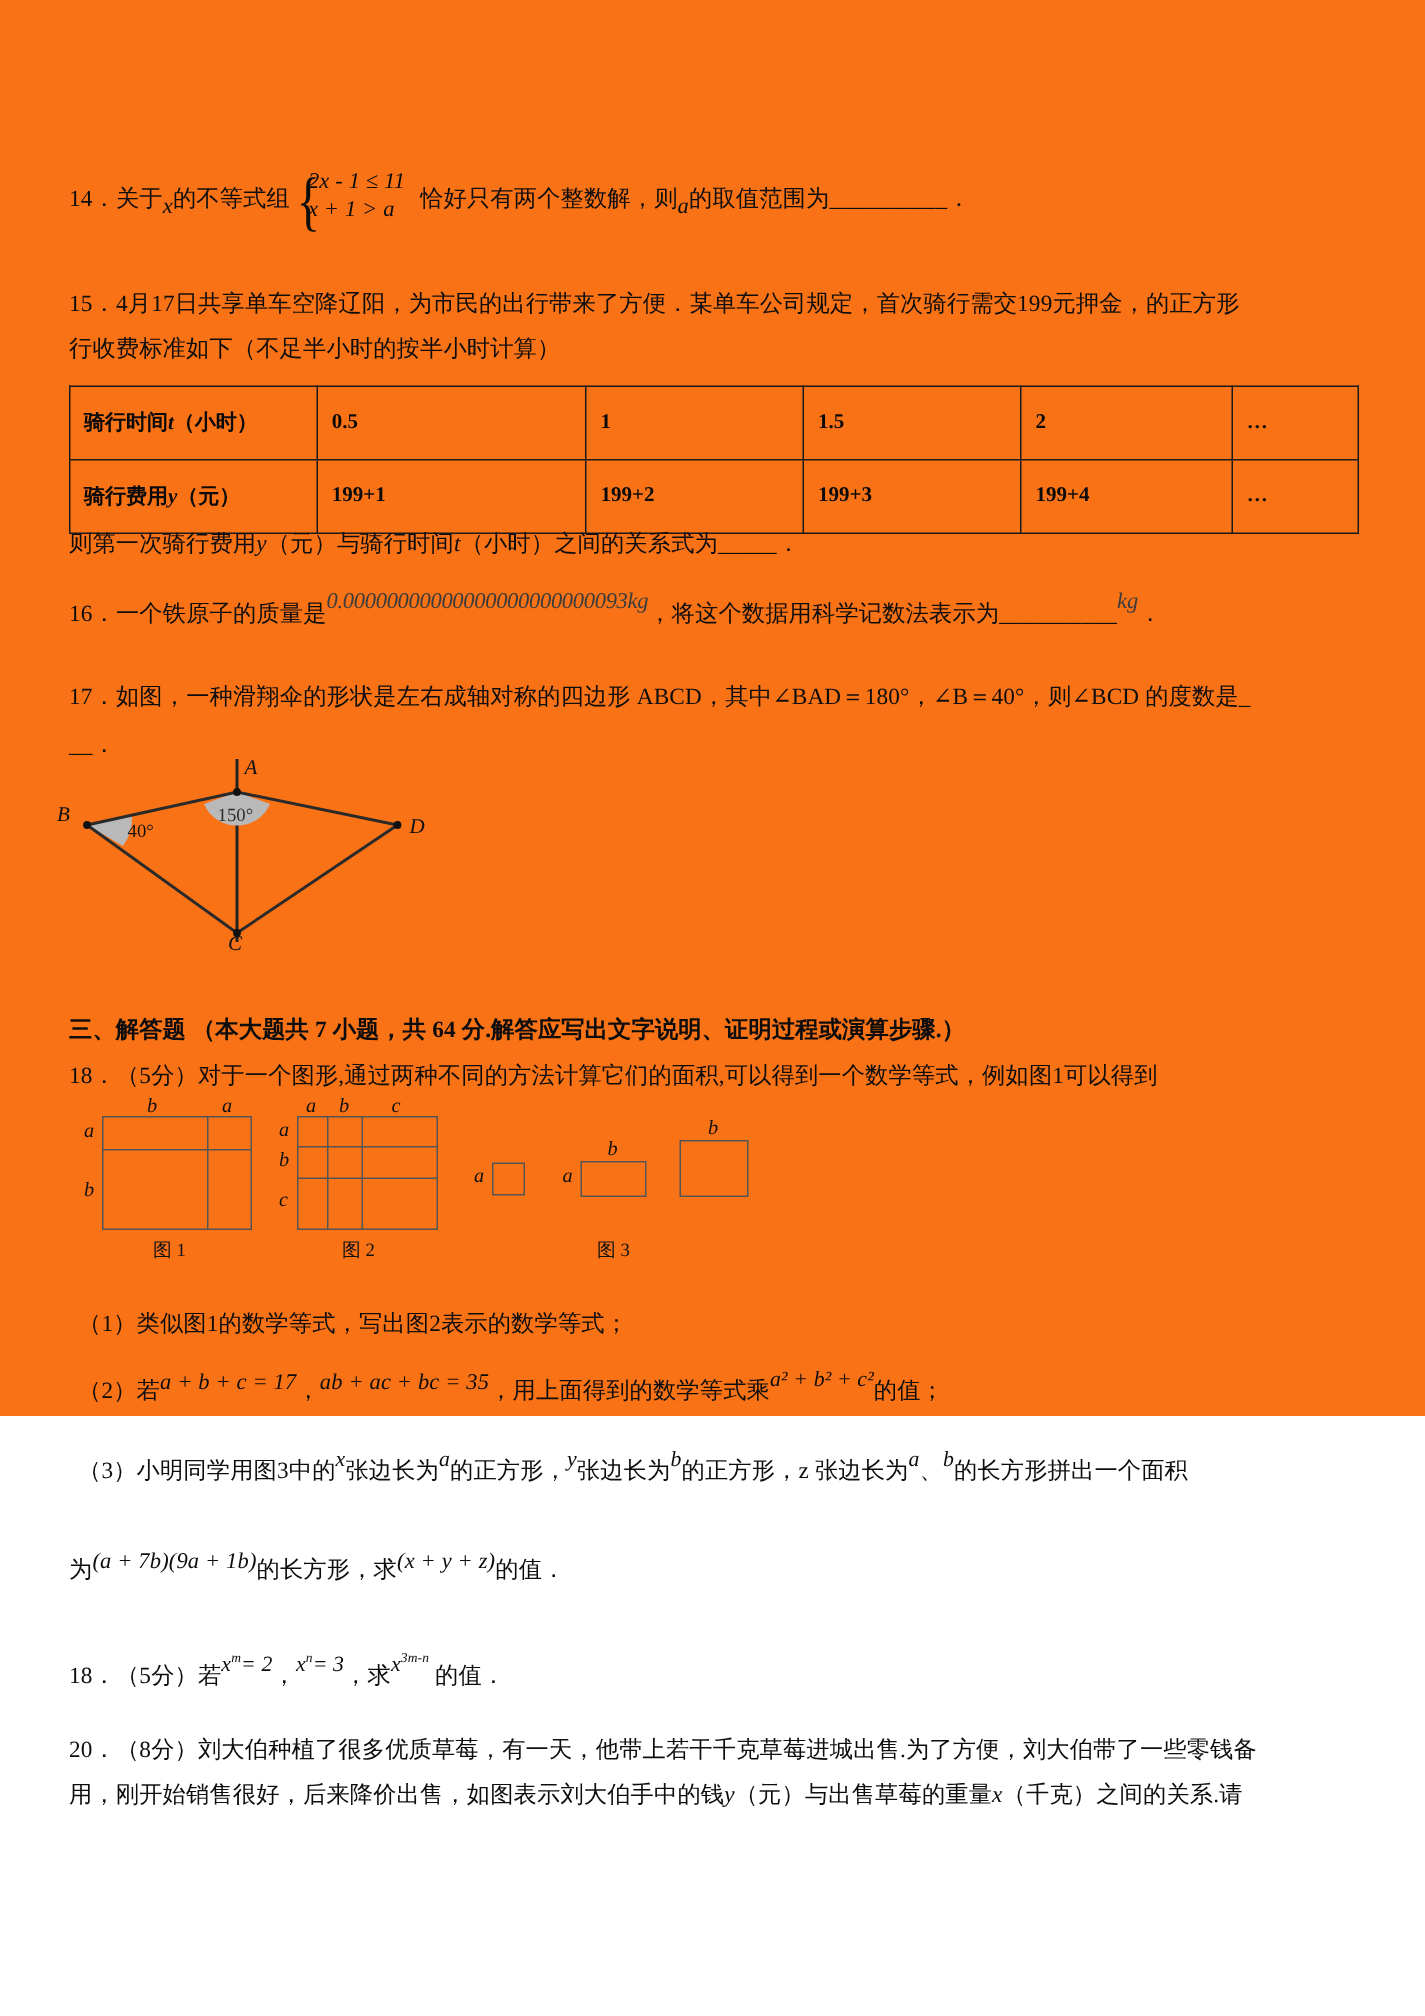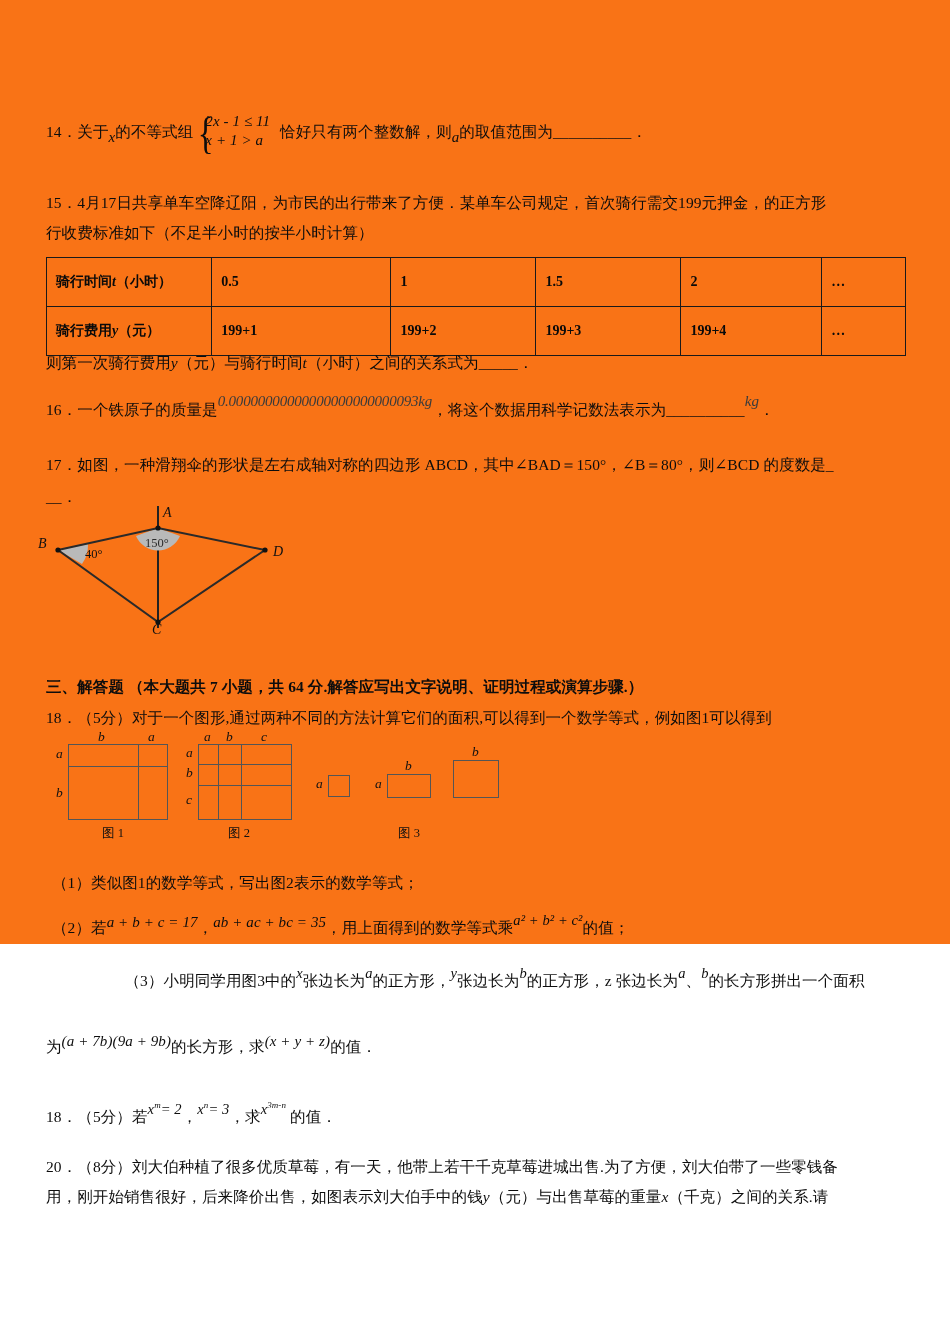--- a/index.html
+++ b/index.html
@@ -126,21 +126,21 @@
     font-style: italic;
     font-size: 13.5px;
     color: #111;
     font-family: "Liberation Serif", serif;
   }
   .box { position: absolute; border: 1.3px solid #555; box-sizing: border-box; }
   .vline { position: absolute; background: #555; width: 1.3px; }
   .hline { position: absolute; background: #555; height: 1.3px; }
   #q18a { left: 52px; top: 868px; width: 880px; }
   #q18b { left: 52px; top: 905px; width: 880px; }
-  #q18c { left: 52px; top: 958px; width: 885px; text-align: center; }
+  #q18c { left: 52px; top: 958px; width: 885px; }
   #q18c2 { left: 46px; top: 1026px; width: 885px; }
   .raise { vertical-align: 8px; font-style: italic; font-size: 14.5px; }
   .raise2 { vertical-align: 6px; font-style: italic; font-size: 15px; }
   
   #q19 { left: 46px; top: 1090px; width: 880px; }
   
   #q20 { left: 46px; top: 1152px; width: 880px; }
   #q20 .l2 { display: block; }
 </style>
 </head>
@@ -180,21 +180,21 @@
 
   <div class="q" id="q15tail">
     <span>则第一次骑行费用</span><span class="it">y</span><span>（元）与骑行时间</span><span class="it">t</span><span>（小时）之间的关系式为</span><span>_____</span><span>．</span>
   </div>
 
   <div class="q" id="q16">
     <span class="num">16．</span><span>一个铁原子的质量是</span><span class="bignum">0.00000000000000000000000093kg</span><span>，将这个数据用科学记数法表示为</span><span>__________</span><span class="kgtail">kg</span><span>．</span>
   </div>
 
   <div class="q" id="q17">
-    <span class="num">17．</span><span>如图，一种滑翔伞的形状是左右成轴对称的四边形 ABCD，其中∠BAD＝150°，∠B＝80°，则∠BCD 的度数是_</span>
+    <span class="num">17．</span><span>如图，一种滑翔伞的形状是左右成轴对称的四边形 ABCD，其中∠BAD＝180°，∠B＝40°，则∠BCD 的度数是_</span>
   </div>
   <div class="q" id="q17b">__．</div>
 
   <div id="kite">
     <svg width="300" height="145" viewBox="0 0 300 145">
 
       <line x1="128" y1="6" x2="128" y2="128" stroke="#222" stroke-width="2"></line>
 
       <path d="M128 28 L 106 36 A 24 24 0 0 0 150 36 Z" fill="#b9b9b9" stroke="none"></path>
 
@@ -268,21 +268,21 @@
 
   <div class="q" id="q18b">
     <span>（2）若</span><span class="raise2">a + b + c = 17</span><span>，</span><span class="raise2">ab + ac + bc = 35</span><span>，用上面得到的数学等式乘</span><span class="raise">a² + b² + c²</span><span>的值；</span>
   </div>
 
   <div class="q" id="q18c">
     <span>（3）小明同学用图3中的</span><span class="raise">x</span><span>张边长为</span><span class="raise">a</span><span>的正方形，</span><span class="raise">y</span><span>张边长为</span><span class="raise">b</span><span>的正方形，z 张边长为</span><span class="raise">a</span><span>、</span><span class="raise">b</span><span>的长方形拼出一个面积</span>
   </div>
 
   <div class="q" id="q18c2">
-    <span>为</span><span class="raise2">(a + 7b)</span><span class="raise2">(9a + 9b)</span><span>的长方形，求</span><span class="raise2">(x + y + z)</span><span>的值．</span>
+    <span>为</span><span class="raise2">(a + 7b)</span><span class="raise2">(9a + 1b)</span><span>的长方形，求</span><span class="raise2">(x + y + z)</span><span>的值．</span>
   </div>
 
   <div class="q" id="q19">
     <span class="num">18．</span><span>（5分）</span><span>若</span><span class="raise"><span class="it">x</span><span class="sup">m</span><span>= 2</span></span><span>，</span><span class="raise"><span class="it">x</span><span class="sup">n</span><span>= 3</span></span><span>，</span><span>求</span><span class="raise"><span class="it">x</span><span class="sup">3m-n</span></span>&nbsp;<span>的值．</span>
   </div>
 
   <div class="q" id="q20">
     <span class="num">20．</span><span>（8分）</span><span>刘大伯种植了很多优质草莓，有一天，他带上若干千克草莓进城出售.为了方便，刘大伯带了一些零钱备</span>
     <span class="l2"><span>用，刚开始销售很好，后来降价出售，如图表示刘大伯手中的钱</span><span class="it">y</span><span>（元）与出售草莓的重量</span><span class="it">x</span><span>（千克）之间的关系.请</span></span>
   </div>

